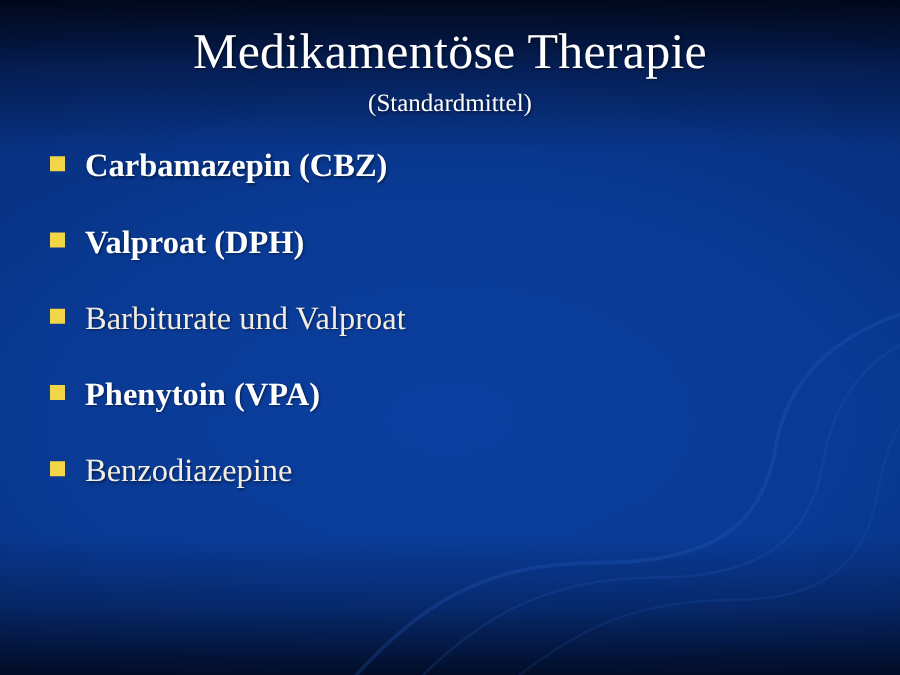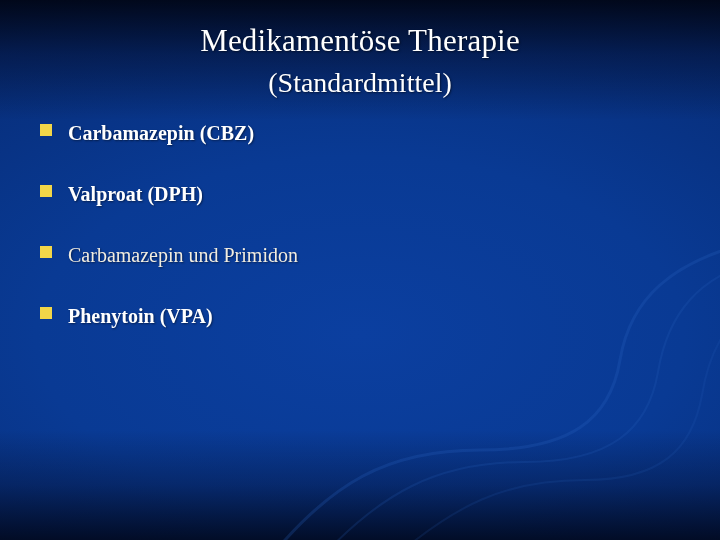--- a/index.html
+++ b/index.html
@@ -50,28 +50,28 @@
     z-index: 3;
     width: 100%;
     height: 100%;
   }
   .title-block {
     text-align: center;
     padding-top: 18px;
   }
   .title-line1 {
     color: #ffffff;
-    font-size: 31px;
+    font-size: 40px;
     line-height: 46px;
     letter-spacing: 0.2px;
     text-shadow: 1px 1px 2px rgba(0,0,0,0.5);
   }
   .title-line2 {
     color: #ffffff;
-    font-size: 28px;
+    font-size: 20px;
     line-height: 34px;
     margin-top: 2px;
     text-shadow: 1px 1px 2px rgba(0,0,0,0.5);
   }
   .bullets {
     margin: 18px 0 0 0;
     padding: 0 0 0 40px;
     list-style: none;
   }
   .bullet {
@@ -83,21 +83,21 @@
     width: 12px;
     height: 12px;
     background: #f2d648;
     flex: 0 0 auto;
     margin-right: 16px;
     position: relative;
     top: -4px;
   }
   .bullet-text {
     color: #f2ede0;
-    font-size: 20px;
+    font-size: 26px;
     line-height: 30px;
     text-shadow: 1px 1px 2px rgba(0,0,0,0.45);
   }
   .bullet-text.bold {
     font-weight: bold;
     color: #ffffff;
   }
 </style>
 </head>
 <body>
@@ -122,21 +122,25 @@
       <li class="bullet">
         <span class="bullet-marker"></span>
         <span class="bullet-text bold">Carbamazepin (CBZ)</span>
       </li>
       <li class="bullet">
         <span class="bullet-marker"></span>
         <span class="bullet-text bold">Valproat (DPH)</span>
       </li>
       <li class="bullet">
         <span class="bullet-marker"></span>
-        <span class="bullet-text">Carbamazepin und Primidon</span>
+        <span class="bullet-text">Barbiturate und Valproat</span>
       </li>
       <li class="bullet">
         <span class="bullet-marker"></span>
         <span class="bullet-text bold">Phenytoin (VPA)</span>
+      </li>
+      <li class="bullet">
+        <span class="bullet-marker"></span>
+        <span class="bullet-text">Benzodiazepine</span>
       </li>
     </ul>
   </div>
 </div>
 
 </body></html>

